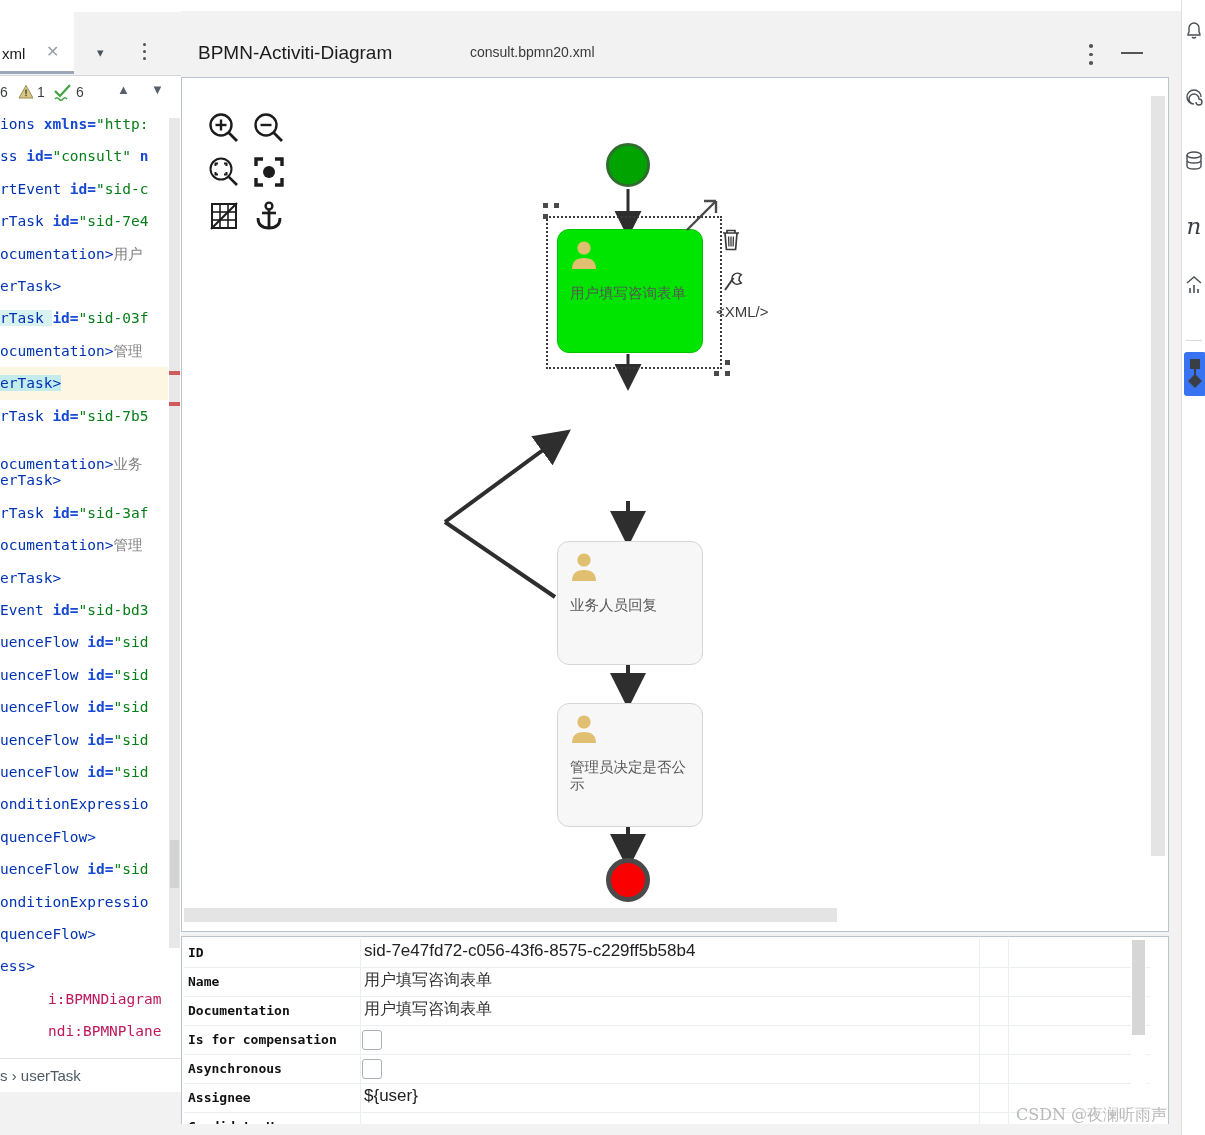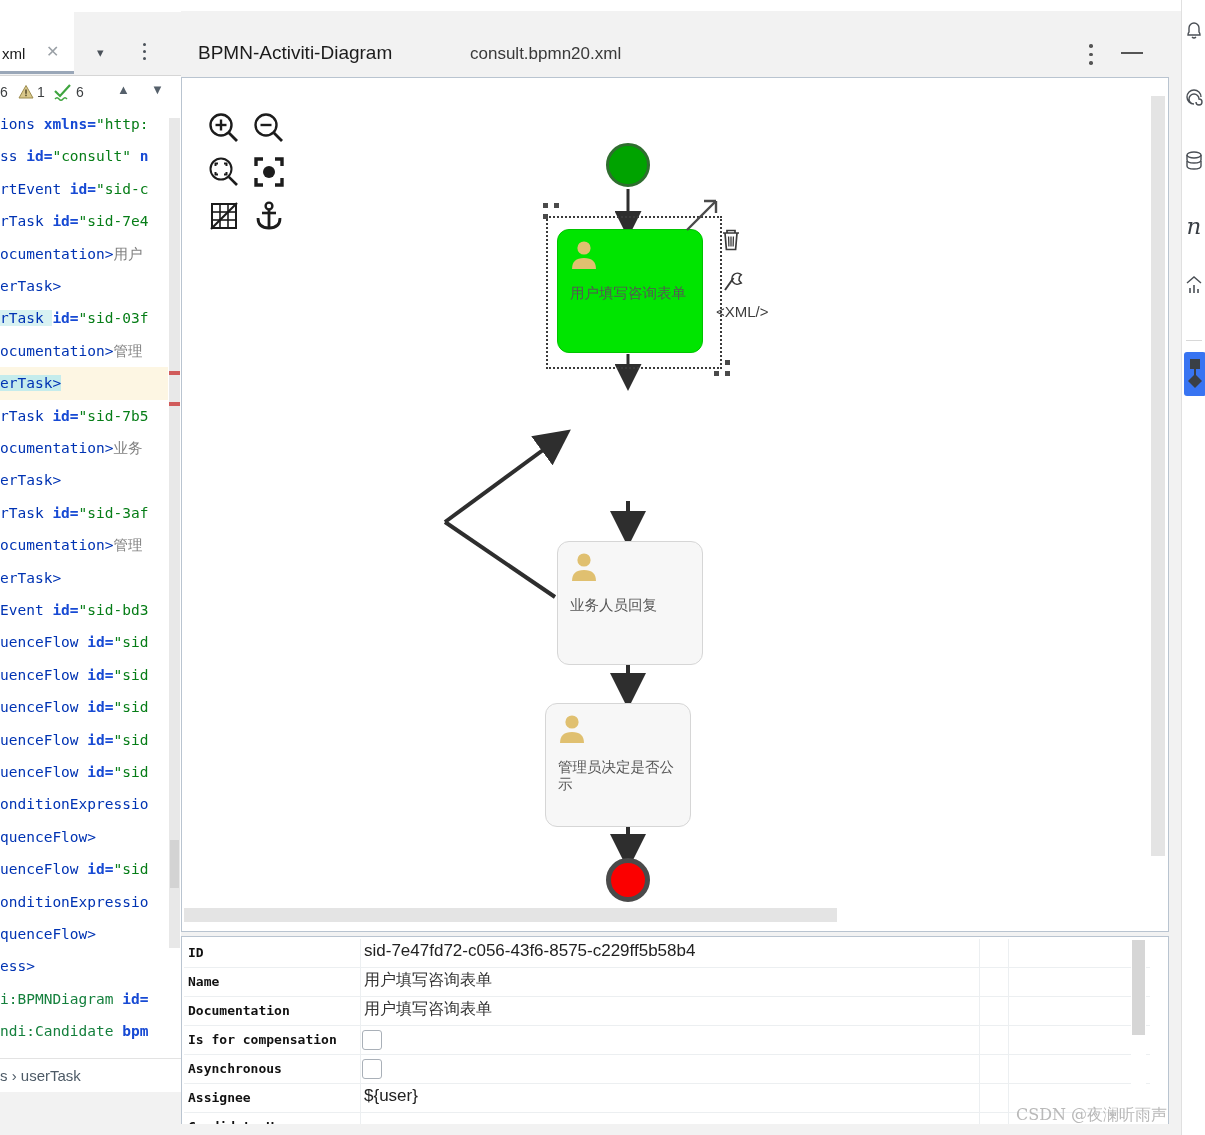--- a/index.html
+++ b/index.html
@@ -55,21 +55,21 @@
   }
   .code-line{
     position:absolute;left:0;white-space:pre;
     font-family:"DejaVu Sans Mono", monospace;
     font-size:14.5px;line-height:32.4px;height:32.4px;
   }
   .t-tag{color:#0033b3;}
   .t-attr{color:#174ad4;font-weight:bold;}
   .t-val{color:#067d17;}
   .t-text{color:#808080;}
-  .t-pink{color:#15803d;}
+  .t-pink{color:#be185d;padding-left:48px;}
   .hl-sel{background:#c5ecec;}
   .hl-row{position:absolute;left:0;width:181px;height:32.4px;background:#fdf6e3;}
   .hl-soft{background:#d8f2f2;}
   #code-gutter-right{
     position:absolute;left:168px;top:108px;width:13px;height:950px;
     background:#ffffff;
   }
   #code-scroll-track{
     position:absolute;left:169px;top:118px;width:11px;height:830px;
     background:#e8e8e8;
@@ -92,21 +92,21 @@
     position:absolute;left:181px;top:11px;width:1000px;height:1124px;
     background:#f2f2f2;
   }
   #main-tabbar{
     position:absolute;left:0;top:0;width:1000px;height:64px;background:#f2f2f2;
   }
   #tab-diagram{
     position:absolute;left:17px;top:31px;font-size:19px;color:#1c1c1c;
   }
   #tab-file{
-    position:absolute;left:289px;top:33px;font-size:17px;color:#3a3a3a;
+    position:absolute;left:289px;top:33px;font-size:14px;color:#3a3a3a;
   }
   #tab-file-underline{
     position:absolute;left:271px;top:68px;width:222px;height:6px;background:#4d8ad4;
   }
   #main-kebab{position:absolute;left:908px;top:33px;width:4px;height:20px;}
   #main-kebab span{display:block;width:3.5px;height:3.5px;border-radius:50%;
     background:#555;margin-bottom:5px;}
   #main-minimize{
     position:absolute;left:940px;top:41px;width:22px;height:2px;background:#555;
   }
@@ -246,39 +246,39 @@
       <div class="code-line" style="top: 32.4px;"><span class="t-tag">ss </span><span class="t-attr">id=</span><span class="t-val">"consult"</span><span class="t-attr"> n</span></div>
       <div class="code-line" style="top: 64.8px;"><span class="t-tag">rtEvent </span><span class="t-attr">id=</span><span class="t-val">"sid-c</span></div>
       <div class="code-line" style="top: 97.2px;"><span class="t-tag">rTask </span><span class="t-attr">id=</span><span class="t-val">"sid-7e4</span></div>
       <div class="code-line" style="top: 129.6px;"><span class="t-tag">ocumentation&gt;</span><span class="t-text">用户</span></div>
       <div class="code-line" style="top: 162px;"><span class="t-tag">erTask&gt;</span></div>
       <div class="code-line" style="top: 194.4px;"><span class="t-tag hl-soft">rTask </span><span class="t-attr">id=</span><span class="t-val">"sid-03f</span></div>
       <div class="code-line" style="top: 226.8px;"><span class="t-tag">ocumentation&gt;</span><span class="t-text">管理</span></div>
       <div class="hl-row" style="top: 259.2px;"></div>
       <div class="code-line" style="top: 259.2px;"><span class="t-tag hl-sel">erTask&gt;</span></div>
       <div class="code-line" style="top: 291.6px;"><span class="t-tag">rTask </span><span class="t-attr">id=</span><span class="t-val">"sid-7b5</span></div>
-      <div class="code-line" style="top: 324px;"><span class="t-tag">ocumentation&gt;</span><span class="t-text">业务</span></div>
+      <div class="code-line" style="top: 340px;"><span class="t-tag">ocumentation&gt;</span><span class="t-text">业务</span></div>
       <div class="code-line" style="top: 356.4px;"><span class="t-tag">erTask&gt;</span></div>
       <div class="code-line" style="top: 388.8px;"><span class="t-tag">rTask </span><span class="t-attr">id=</span><span class="t-val">"sid-3af</span></div>
       <div class="code-line" style="top: 421.2px;"><span class="t-tag">ocumentation&gt;</span><span class="t-text">管理</span></div>
       <div class="code-line" style="top: 453.6px;"><span class="t-tag">erTask&gt;</span></div>
       <div class="code-line" style="top: 486px;"><span class="t-tag">Event </span><span class="t-attr">id=</span><span class="t-val">"sid-bd3</span></div>
       <div class="code-line" style="top: 518.4px;"><span class="t-tag">uenceFlow </span><span class="t-attr">id=</span><span class="t-val">"sid</span></div>
       <div class="code-line" style="top: 550.8px;"><span class="t-tag">uenceFlow </span><span class="t-attr">id=</span><span class="t-val">"sid</span></div>
       <div class="code-line" style="top: 583.2px;"><span class="t-tag">uenceFlow </span><span class="t-attr">id=</span><span class="t-val">"sid</span></div>
       <div class="code-line" style="top: 615.6px;"><span class="t-tag">uenceFlow </span><span class="t-attr">id=</span><span class="t-val">"sid</span></div>
       <div class="code-line" style="top: 648px;"><span class="t-tag">uenceFlow </span><span class="t-attr">id=</span><span class="t-val">"sid</span></div>
       <div class="code-line" style="top: 680.4px;"><span class="t-tag">onditionExpressio</span></div>
       <div class="code-line" style="top: 712.8px;"><span class="t-tag">quenceFlow&gt;</span></div>
       <div class="code-line" style="top: 745.2px;"><span class="t-tag">uenceFlow </span><span class="t-attr">id=</span><span class="t-val">"sid</span></div>
       <div class="code-line" style="top: 777.6px;"><span class="t-tag">onditionExpressio</span></div>
       <div class="code-line" style="top: 810px;"><span class="t-tag">quenceFlow&gt;</span></div>
       <div class="code-line" style="top: 842.4px;"><span class="t-tag">ess&gt;</span></div>
       <div class="code-line" style="top: 874.8px;"><span class="t-pink">i:BPMNDiagram </span><span class="t-attr">id=</span><span class="t-val"></span></div>
-      <div class="code-line" style="top: 907.2px;"><span class="t-pink">ndi:Candidate </span><span class="t-attr">bpm</span></div>
+      <div class="code-line" style="top: 907.2px;"><span class="t-pink">ndi:BPMNPlane </span><span class="t-attr">bpm</span></div>
     </div>
   <div id="code-gutter-right"></div>
   <div id="code-scroll-track"></div>
   <div id="err-stripe-1"></div>
   <div id="err-stripe-2"></div>
   <div id="code-scroll-thumb"></div>
 
   <div id="breadcrumb">
     <span id="bc-text">s › userTask</span>
   </div>
@@ -413,21 +413,21 @@
       <div class="bpmn-task" style="left:374px;top:462px;">
         <span class="user-icon">
           <svg width="28" height="30" viewBox="0 0 28 30">
             <circle cx="14" cy="8" r="6.6" fill="#e0c070"></circle>
             <path d="M2 29 q0 -11 12 -11 q12 0 12 11 z" fill="#e0c070"></path>
           </svg>
         </span>
         <span class="task-label">业务人员回复</span>
       </div>
 
-      <div class="bpmn-task" style="left:362px;top:624px;">
+      <div class="bpmn-task" style="left:374px;top:624px;">
         <span class="user-icon">
           <svg width="28" height="30" viewBox="0 0 28 30">
             <circle cx="14" cy="8" r="6.6" fill="#e0c070"></circle>
             <path d="M2 29 q0 -11 12 -11 q12 0 12 11 z" fill="#e0c070"></path>
           </svg>
         </span>
         <span class="task-label">管理员决定是否公示</span>
       </div>
 
       <div class="end-ev" style="left:423px;top:779px;"></div>

